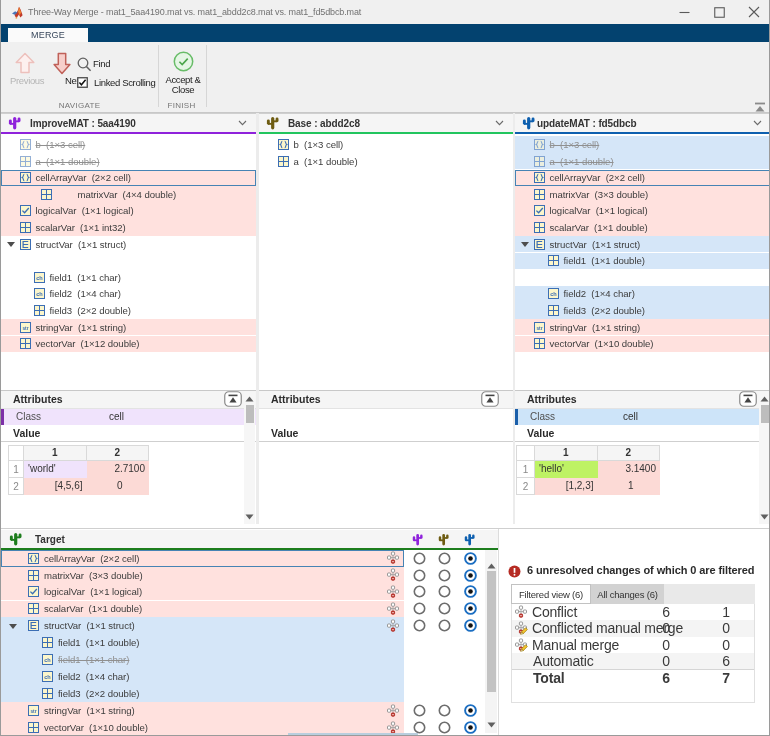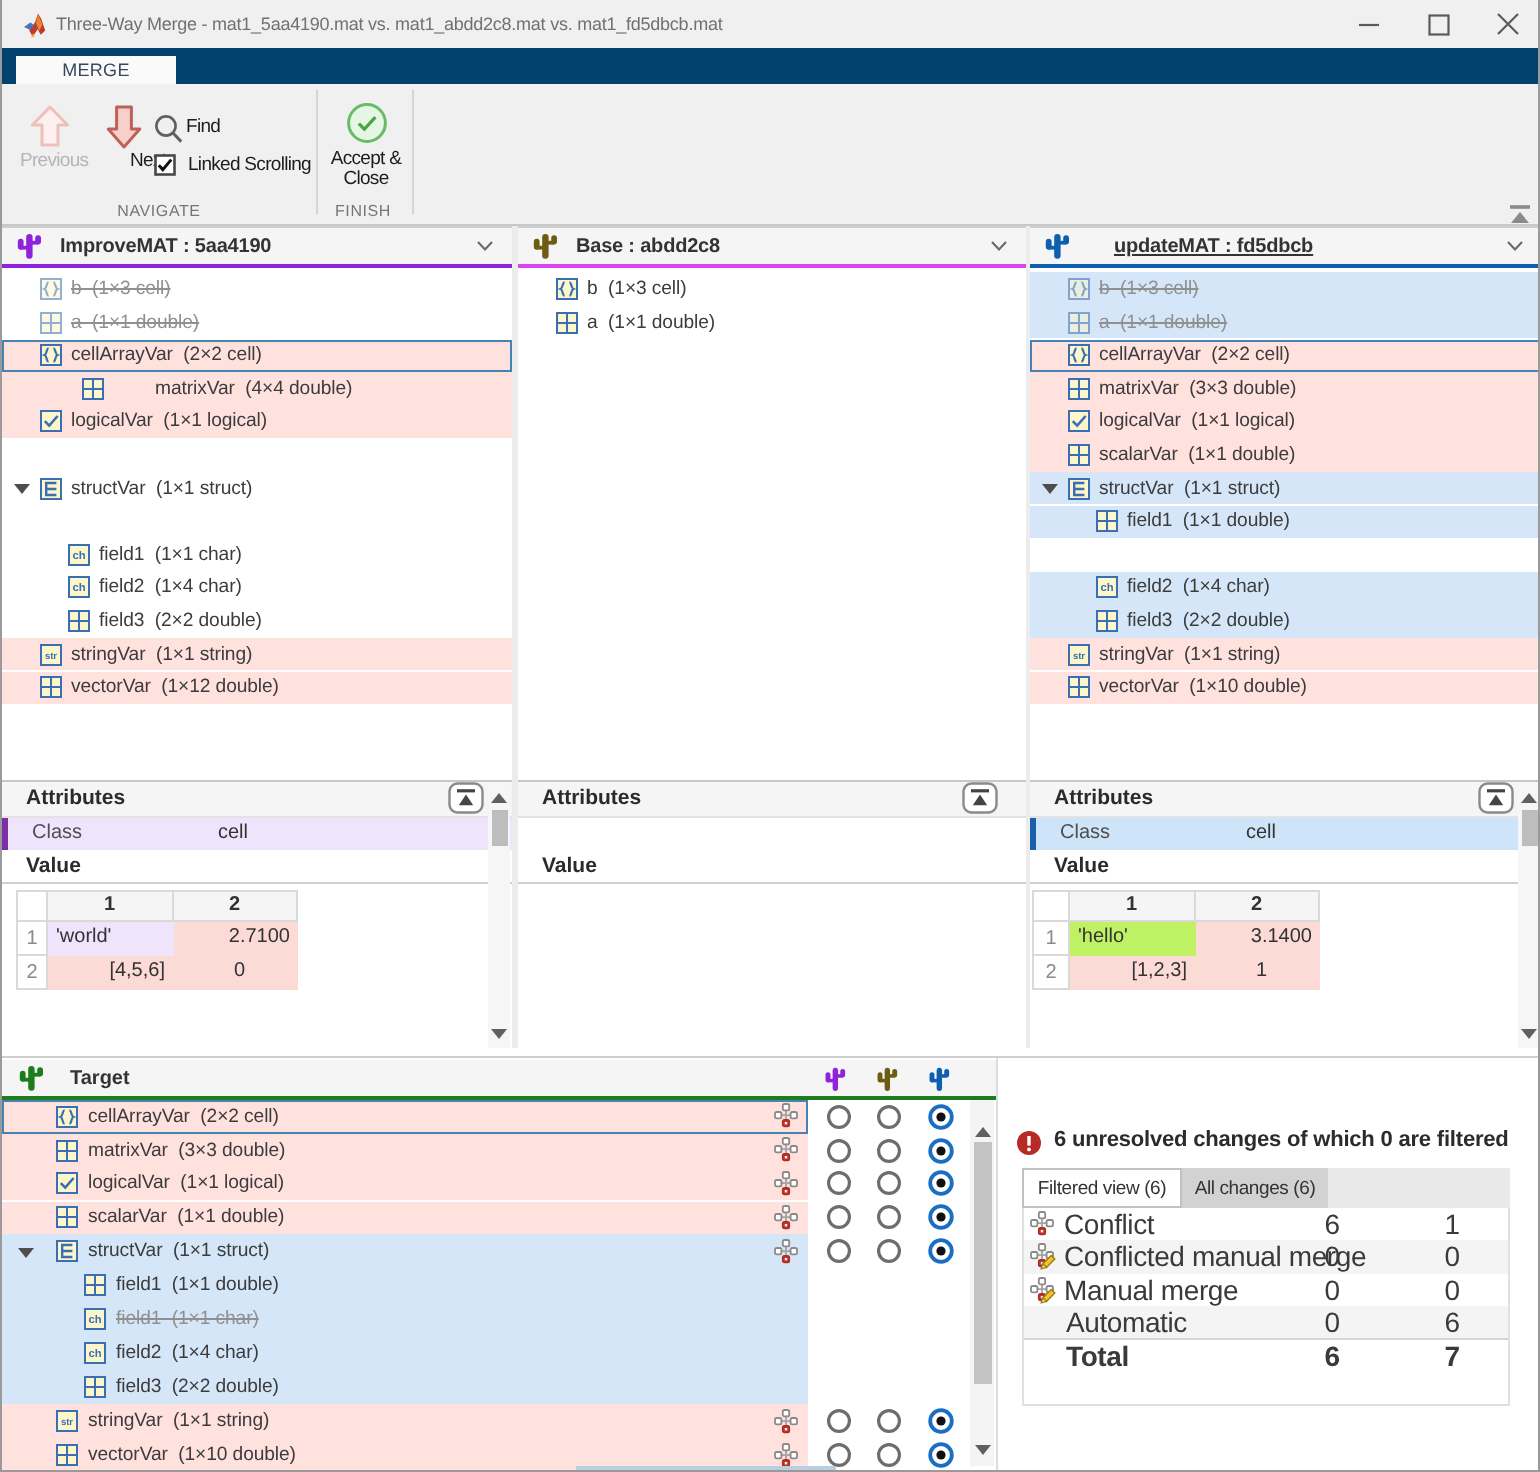--- a/index.html
+++ b/index.html
@@ -187,20 +187,28 @@
       <span class="tl ">matrixVar&nbsp;&nbsp;(4×4 double)</span>
     </div>
 <div class="trow" style="top:66.7px;height:16.60px;width:255px;background:#ffe1de;">
       <span style="width:18.5px;flex:none;"></span>
       <svg width="11" height="11" viewBox="0 0 11 11" style="flex:none;margin-right:5px;">
         <rect x="0.5" y="0.5" width="10" height="10" fill="#fcf6cb" stroke="#3c6eb4"></rect>
         <path d="M2.4 5.6 L4.6 7.8 L8.8 3.0" stroke="#3c6eb4" stroke-width="1.3" fill="none"></path>
       </svg>
       <span class="tl ">logicalVar&nbsp;&nbsp;(1×1 logical)</span>
     </div>
+<div class="trow" style="top:83.3px;height:16.60px;width:255px;background:#ffe1de;">
+      <span style="width:18.5px;flex:none;"></span>
+      <svg width="11" height="11" viewBox="0 0 11 11" style="flex:none;margin-right:5px;">
+        <rect x="0.5" y="0.5" width="10" height="10" fill="#fcf6cb" stroke="#3c6eb4"></rect>
+        <path d="M5.5 0.5 V10.5 M0.5 5.5 H10.5" stroke="#3c6eb4" fill="none"></path>
+      </svg>
+      <span class="tl ">scalarVar&nbsp;&nbsp;(1×1 int32)</span>
+    </div>
 <div class="trow" style="top:99.9px;height:16.60px;width:255px;">
       <span class="exparrow"></span>
       <span style="width:18.5px;flex:none;"></span>
       <svg width="11" height="11" viewBox="0 0 11 11" style="flex:none;margin-right:5px;">
         <rect x="0.5" y="0.5" width="10" height="10" fill="#fcf6cb" stroke="#3c6eb4"></rect>
         <path d="M3.1 1.9 V9.1 M3.1 2.5 H8.2 M3.1 5.5 H8.2 M3.1 8.5 H8.2" stroke="#3c6eb4" stroke-width="1.2" fill="none"></path>
       </svg>
       <span class="tl ">structVar&nbsp;&nbsp;(1×1 struct)</span>
     </div>
 <div class="trow" style="top:133.1px;height:16.60px;width:255px;">
@@ -237,21 +245,21 @@
     </div>
 <div class="trow" style="top:199.5px;height:16.60px;width:255px;background:#ffe1de;">
       <span style="width:18.5px;flex:none;"></span>
       <svg width="11" height="11" viewBox="0 0 11 11" style="flex:none;margin-right:5px;">
         <rect x="0.5" y="0.5" width="10" height="10" fill="#fcf6cb" stroke="#3c6eb4"></rect>
         <path d="M5.5 0.5 V10.5 M0.5 5.5 H10.5" stroke="#3c6eb4" fill="none"></path>
       </svg>
       <span class="tl ">vectorVar&nbsp;&nbsp;(1×12 double)</span>
     </div>
 </div>
-<div class="panel-hdr" style="left:258px;width:254px;border-bottom:2px solid #d946ef;">
+<div class="panel-hdr" style="left:258px;width:254px;border-bottom:2px solid #22c55e;">
     <span style="margin-left:7px;display:flex;">
       <svg width="13" height="14" viewBox="0 0 13 14" style="">
         <g transform="scale(1.000 1.000)">
           <rect x="5.1" y="1" width="3.2" height="12.4" rx="1.6" fill="#6e5c12"></rect>
           <rect x="0.9" y="3.4" width="2.9" height="5.4" rx="1.45" fill="#6e5c12"></rect>
           <rect x="2" y="6.9" width="4.5" height="1.9" fill="#6e5c12"></rect>
           <rect x="9.6" y="1.6" width="2.9" height="4.6" rx="1.45" fill="#6e5c12"></rect>
           <rect x="7.5" y="4.4" width="3.5" height="1.9" fill="#6e5c12"></rect>
         </g>
       </svg>
@@ -287,21 +295,21 @@
       <svg width="13" height="14" viewBox="0 0 13 14" style="">
         <g transform="scale(1.000 1.000)">
           <rect x="5.1" y="1" width="3.2" height="12.4" rx="1.6" fill="#0d5faf"></rect>
           <rect x="0.9" y="3.4" width="2.9" height="5.4" rx="1.45" fill="#0d5faf"></rect>
           <rect x="2" y="6.9" width="4.5" height="1.9" fill="#0d5faf"></rect>
           <rect x="9.6" y="1.6" width="2.9" height="4.6" rx="1.45" fill="#0d5faf"></rect>
           <rect x="7.5" y="4.4" width="3.5" height="1.9" fill="#0d5faf"></rect>
         </g>
       </svg>
     </span>
-    <span style="margin-left:22px;text-decoration:underline;">updateMAT : fd5dbcb</span>
+    <span style="margin-left:2px;">updateMAT : fd5dbcb</span>
     <span class="chev">
       <svg width="9" height="6" viewBox="0 0 9 6" style="">
         <path d="M1 1 L4.5 4.7 L8 1" stroke="#6a6a6a" fill="none" stroke-width="1.1"></path>
       </svg>
     </span>
   </div>
 <div class="abs" style="left:514px;top:136px;width:256px;height:253.5px;background:#fff;overflow:hidden;">
 <div class="trow" style="top:0.3px;height:16.60px;width:256px;background:#d5e6f8;">
       <span style="width:18.5px;flex:none;"></span>
       <svg width="11" height="11" viewBox="0 0 11 11" style="opacity:0.55;flex:none;margin-right:5px;">

